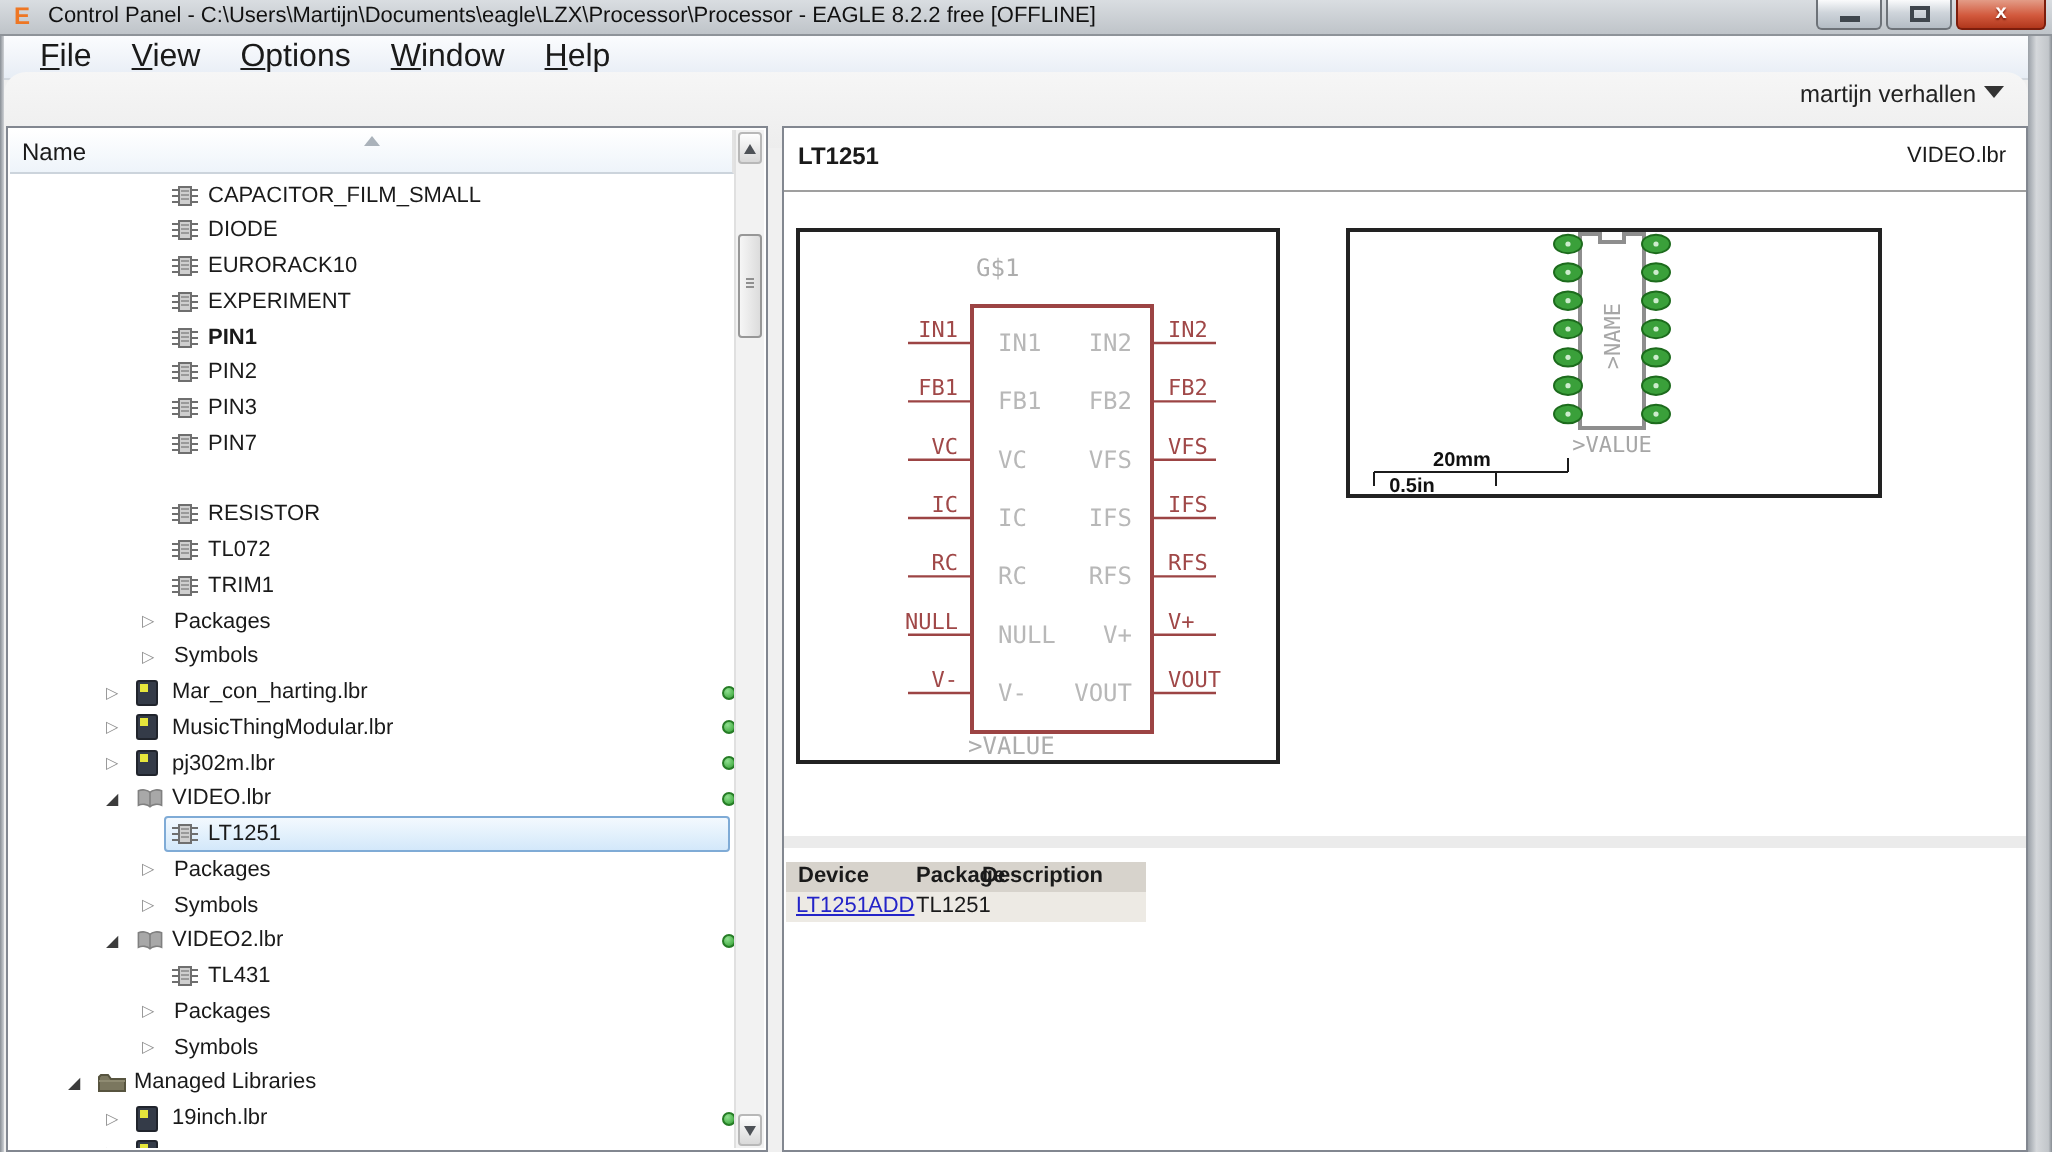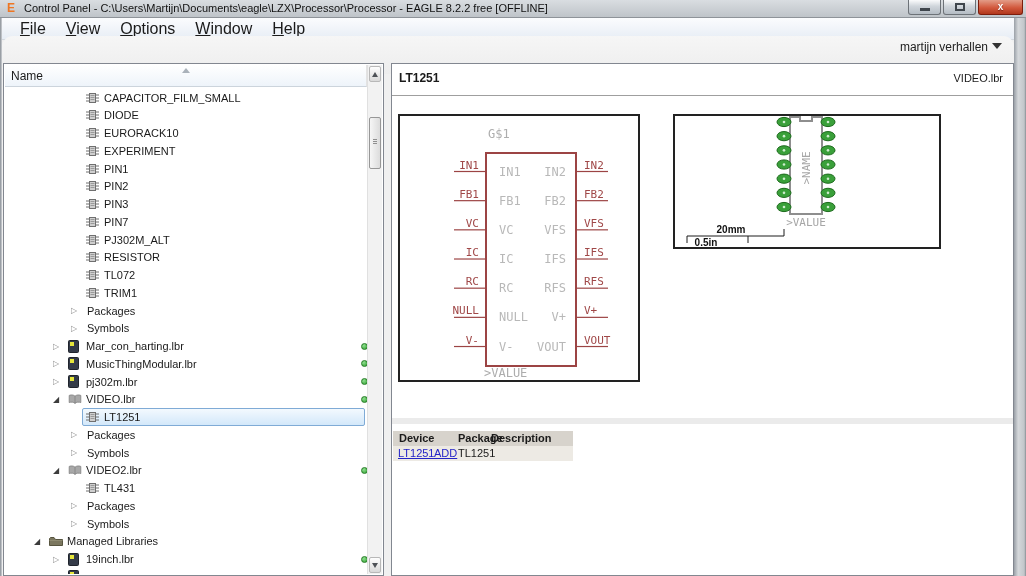--- a/index.html
+++ b/index.html
@@ -159,21 +159,21 @@
         <div class="tree-row" style="top: 54.75px;">
           <span style="left:81px">
             <svg width="13" height="12" viewBox="0 0 13 12">
               <path d="M0,3 h3.5 M0,6 h3.5 M0,9 h3.5 M9.5,3 h3.5 M9.5,6 h3.5 M9.5,9 h3.5" stroke="#6f6f6f" fill="none"></path>
               <rect x="3.5" y="1.5" width="6" height="9" fill="#cfcfcf" stroke="#6f6f6f"></rect>
               <path d="M4.5,3.5 h4 M4.5,5.5 h4 M4.5,7.5 h4" stroke="#9a9a9a"></path>
             </svg>
           </span>
           <span class="tr-label" style="left:99px">EXPERIMENT</span>
         </div>
-        <div class="tree-row" style="top: 72.5px;">
+        <div class="tree-row" style="top: 72.5px; font-weight: bold;">
           <span style="left:81px">
             <svg width="13" height="12" viewBox="0 0 13 12">
               <path d="M0,3 h3.5 M0,6 h3.5 M0,9 h3.5 M9.5,3 h3.5 M9.5,6 h3.5 M9.5,9 h3.5" stroke="#6f6f6f" fill="none"></path>
               <rect x="3.5" y="1.5" width="6" height="9" fill="#cfcfcf" stroke="#6f6f6f"></rect>
               <path d="M4.5,3.5 h4 M4.5,5.5 h4 M4.5,7.5 h4" stroke="#9a9a9a"></path>
             </svg>
           </span>
           <span class="tr-label" style="left:99px">PIN1</span>
         </div>
         <div class="tree-row" style="top: 90.25px;">
@@ -198,30 +198,20 @@
         </div>
         <div class="tree-row" style="top: 125.75px;">
           <span style="left:81px">
             <svg width="13" height="12" viewBox="0 0 13 12">
               <path d="M0,3 h3.5 M0,6 h3.5 M0,9 h3.5 M9.5,3 h3.5 M9.5,6 h3.5 M9.5,9 h3.5" stroke="#6f6f6f" fill="none"></path>
               <rect x="3.5" y="1.5" width="6" height="9" fill="#cfcfcf" stroke="#6f6f6f"></rect>
               <path d="M4.5,3.5 h4 M4.5,5.5 h4 M4.5,7.5 h4" stroke="#9a9a9a"></path>
             </svg>
           </span>
           <span class="tr-label" style="left:99px">PIN7</span>
-        </div>
-        <div class="tree-row" style="top: 143.5px;">
-          <span style="left:81px">
-            <svg width="13" height="12" viewBox="0 0 13 12">
-              <path d="M0,3 h3.5 M0,6 h3.5 M0,9 h3.5 M9.5,3 h3.5 M9.5,6 h3.5 M9.5,9 h3.5" stroke="#6f6f6f" fill="none"></path>
-              <rect x="3.5" y="1.5" width="6" height="9" fill="#cfcfcf" stroke="#6f6f6f"></rect>
-              <path d="M4.5,3.5 h4 M4.5,5.5 h4 M4.5,7.5 h4" stroke="#9a9a9a"></path>
-            </svg>
-          </span>
-          <span class="tr-label" style="left:99px">PJ302M_ALT</span>
         </div>
         <div class="tree-row" style="top: 161.25px;">
           <span style="left:81px">
             <svg width="13" height="12" viewBox="0 0 13 12">
               <path d="M0,3 h3.5 M0,6 h3.5 M0,9 h3.5 M9.5,3 h3.5 M9.5,6 h3.5 M9.5,9 h3.5" stroke="#6f6f6f" fill="none"></path>
               <rect x="3.5" y="1.5" width="6" height="9" fill="#cfcfcf" stroke="#6f6f6f"></rect>
               <path d="M4.5,3.5 h4 M4.5,5.5 h4 M4.5,7.5 h4" stroke="#9a9a9a"></path>
             </svg>
           </span>
           <span class="tr-label" style="left:99px">RESISTOR</span>

